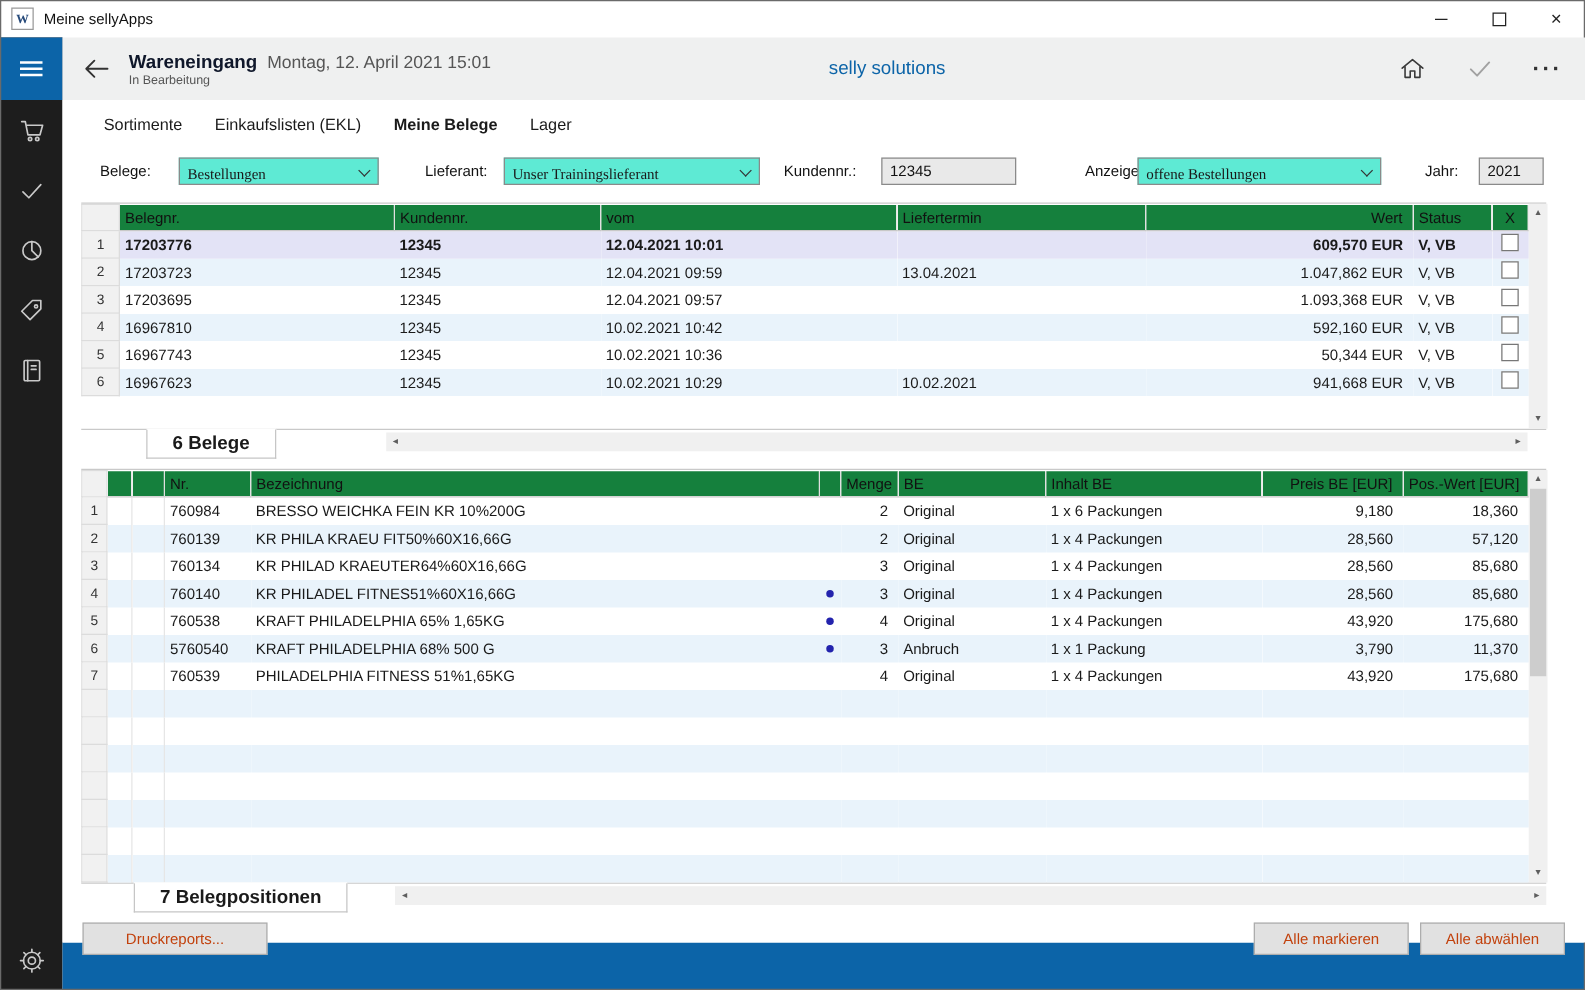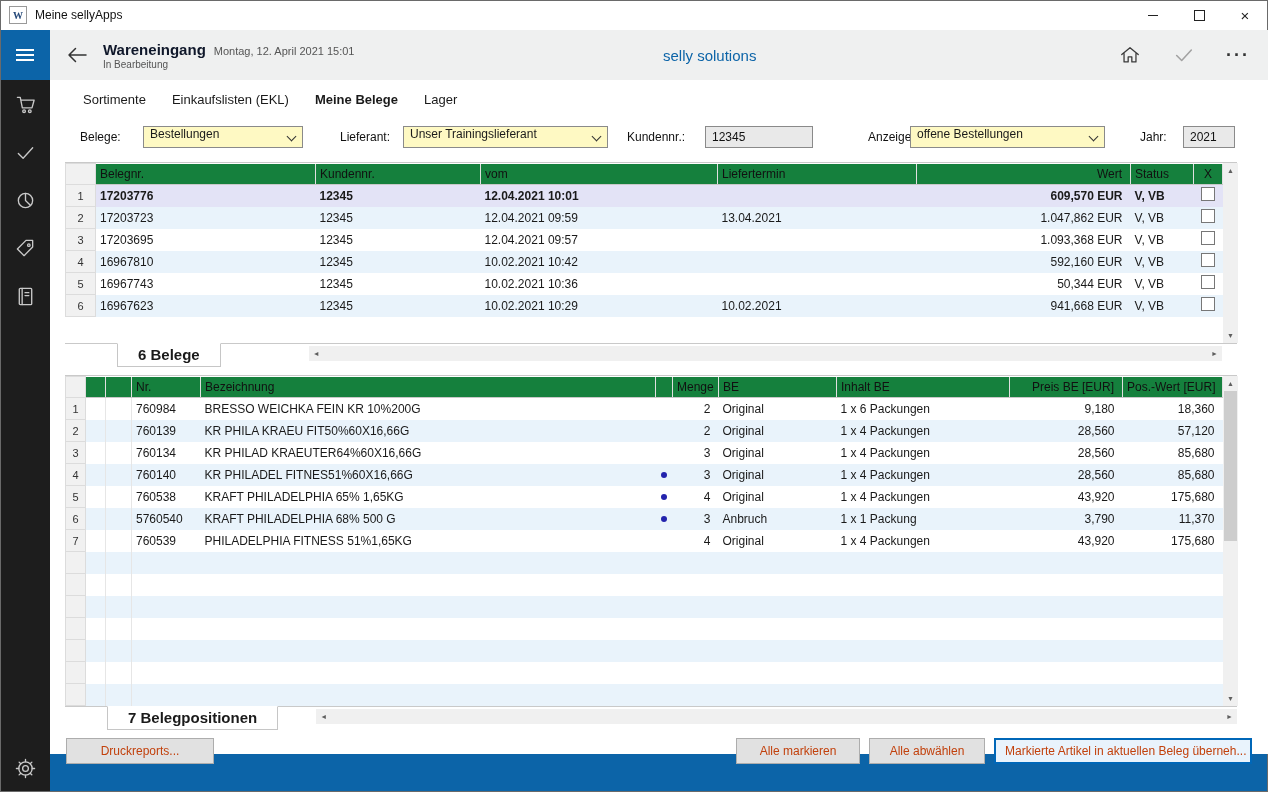--- a/index.html
+++ b/index.html
@@ -29,40 +29,40 @@
 
   .right-col{flex:1;display:flex;flex-direction:column;min-width:0;}
 
   
   .pheader{flex:0 0 50px;height:50px;background:#eff0f0;position:relative;display:flex;align-items:center;}
   .back-btn{margin-left:13px;width:28px;height:28px;display:flex;align-items:center;justify-content:center;}
   .back-btn svg{width:24px;height:24px;stroke:#333;fill:none;stroke-width:1.5;stroke-linecap:round;stroke-linejoin:round;}
   .title-block{margin-left:12px;}
   .title-line{display:flex;align-items:baseline;gap:8px;}
   .page-title{font-size:15px;font-weight:bold;color:#0f172a;}
-  .page-datetime{font-size:11px;color:#555;}
+  .page-datetime{font-size:14px;color:#555;}
   .page-state{font-size:10px;color:#555;margin-top:1px;}
   .brand{position:absolute;left:613px;top:50%;transform:translateY(-50%);color:#0c64a8;font-size:15px;}
   .header-actions{position:absolute;right:18px;display:flex;align-items:center;gap:30px;}
   .h-icon{display:flex;align-items:center;justify-content:center;width:24px;height:24px;}
   .h-icon svg{width:22px;height:22px;fill:none;stroke-linecap:round;stroke-linejoin:round;}
   .home-svg{stroke:#3a3a3a;stroke-width:1.4;}
   .check-svg{stroke:#a2a2a2;stroke-width:1.7;}
   .dots{font-size:18px;font-weight:bold;letter-spacing:2px;color:#333;line-height:10px;}
 
   
   .content{flex:1;background:#fff;min-height:0;position:relative;}
   .tabs{padding:12px 0 0 33px;display:flex;gap:26px;font-size:13px;height:20px;}
   .tab{cursor:pointer;white-space:nowrap;}
   .tab.active{font-weight:bold;}
 
   .filterbar{position:relative;height:24px;margin-top:14px;font-size:12px;}
   .f-label{position:absolute;top:4px;color:#111;white-space:nowrap;}
-  .combo{position:absolute;top:0;height:22px;background:#fef9c3;border:1px solid #8a8a8a;
-    box-sizing:border-box;display:flex;align-items:flex-start;padding:0 20px 0 6px;cursor:pointer;}
+  .combo{position:absolute;top:0;height:22px;background:#5eead4;border:1px solid #8a8a8a;
+    box-sizing:border-box;display:flex;align-items:flex-end;padding:0 20px 0 6px;cursor:pointer;font-family:Liberation Serif, serif;}
   .combo-value{font-size:12px;white-space:nowrap;overflow:hidden;}
   .chevron{position:absolute;right:7px;top:6px;width:6px;height:6px;
     border-right:1.4px solid #333;border-bottom:1.4px solid #333;transform:rotate(45deg);}
   .finput{position:absolute;top:0;height:22px;background:#e9e9e9;border:1px solid #8a8a8a;
     box-sizing:border-box;font:12px "Liberation Sans",sans-serif;padding:0 0 0 6px;color:#111;}
 
   
   .table-region{margin-left:15px;width:1172px;}
   .upper-region{margin-top:12px;}
   .lower-region{margin-top:10px;}
@@ -602,21 +602,20 @@
               <span class="sb-arrow">►</span>
             </div>
           </div>
         </div>
 
         <div class="button-bar">
           <button class="btn btn-druck">Druckreports...</button>
           <div class="btn-group">
             <button class="btn btn-markieren">Alle markieren</button>
             <button class="btn btn-abwaehlen">Alle abwählen</button>
-            <button class="btn btn-uebernehmen focused">Markierte Artikel in aktuellen Beleg überneh...</button>
           </div>
         </div>
 
       </div>
 
       <div class="bottom-strip"></div>
     </div>
   </div>
 </div>
 

